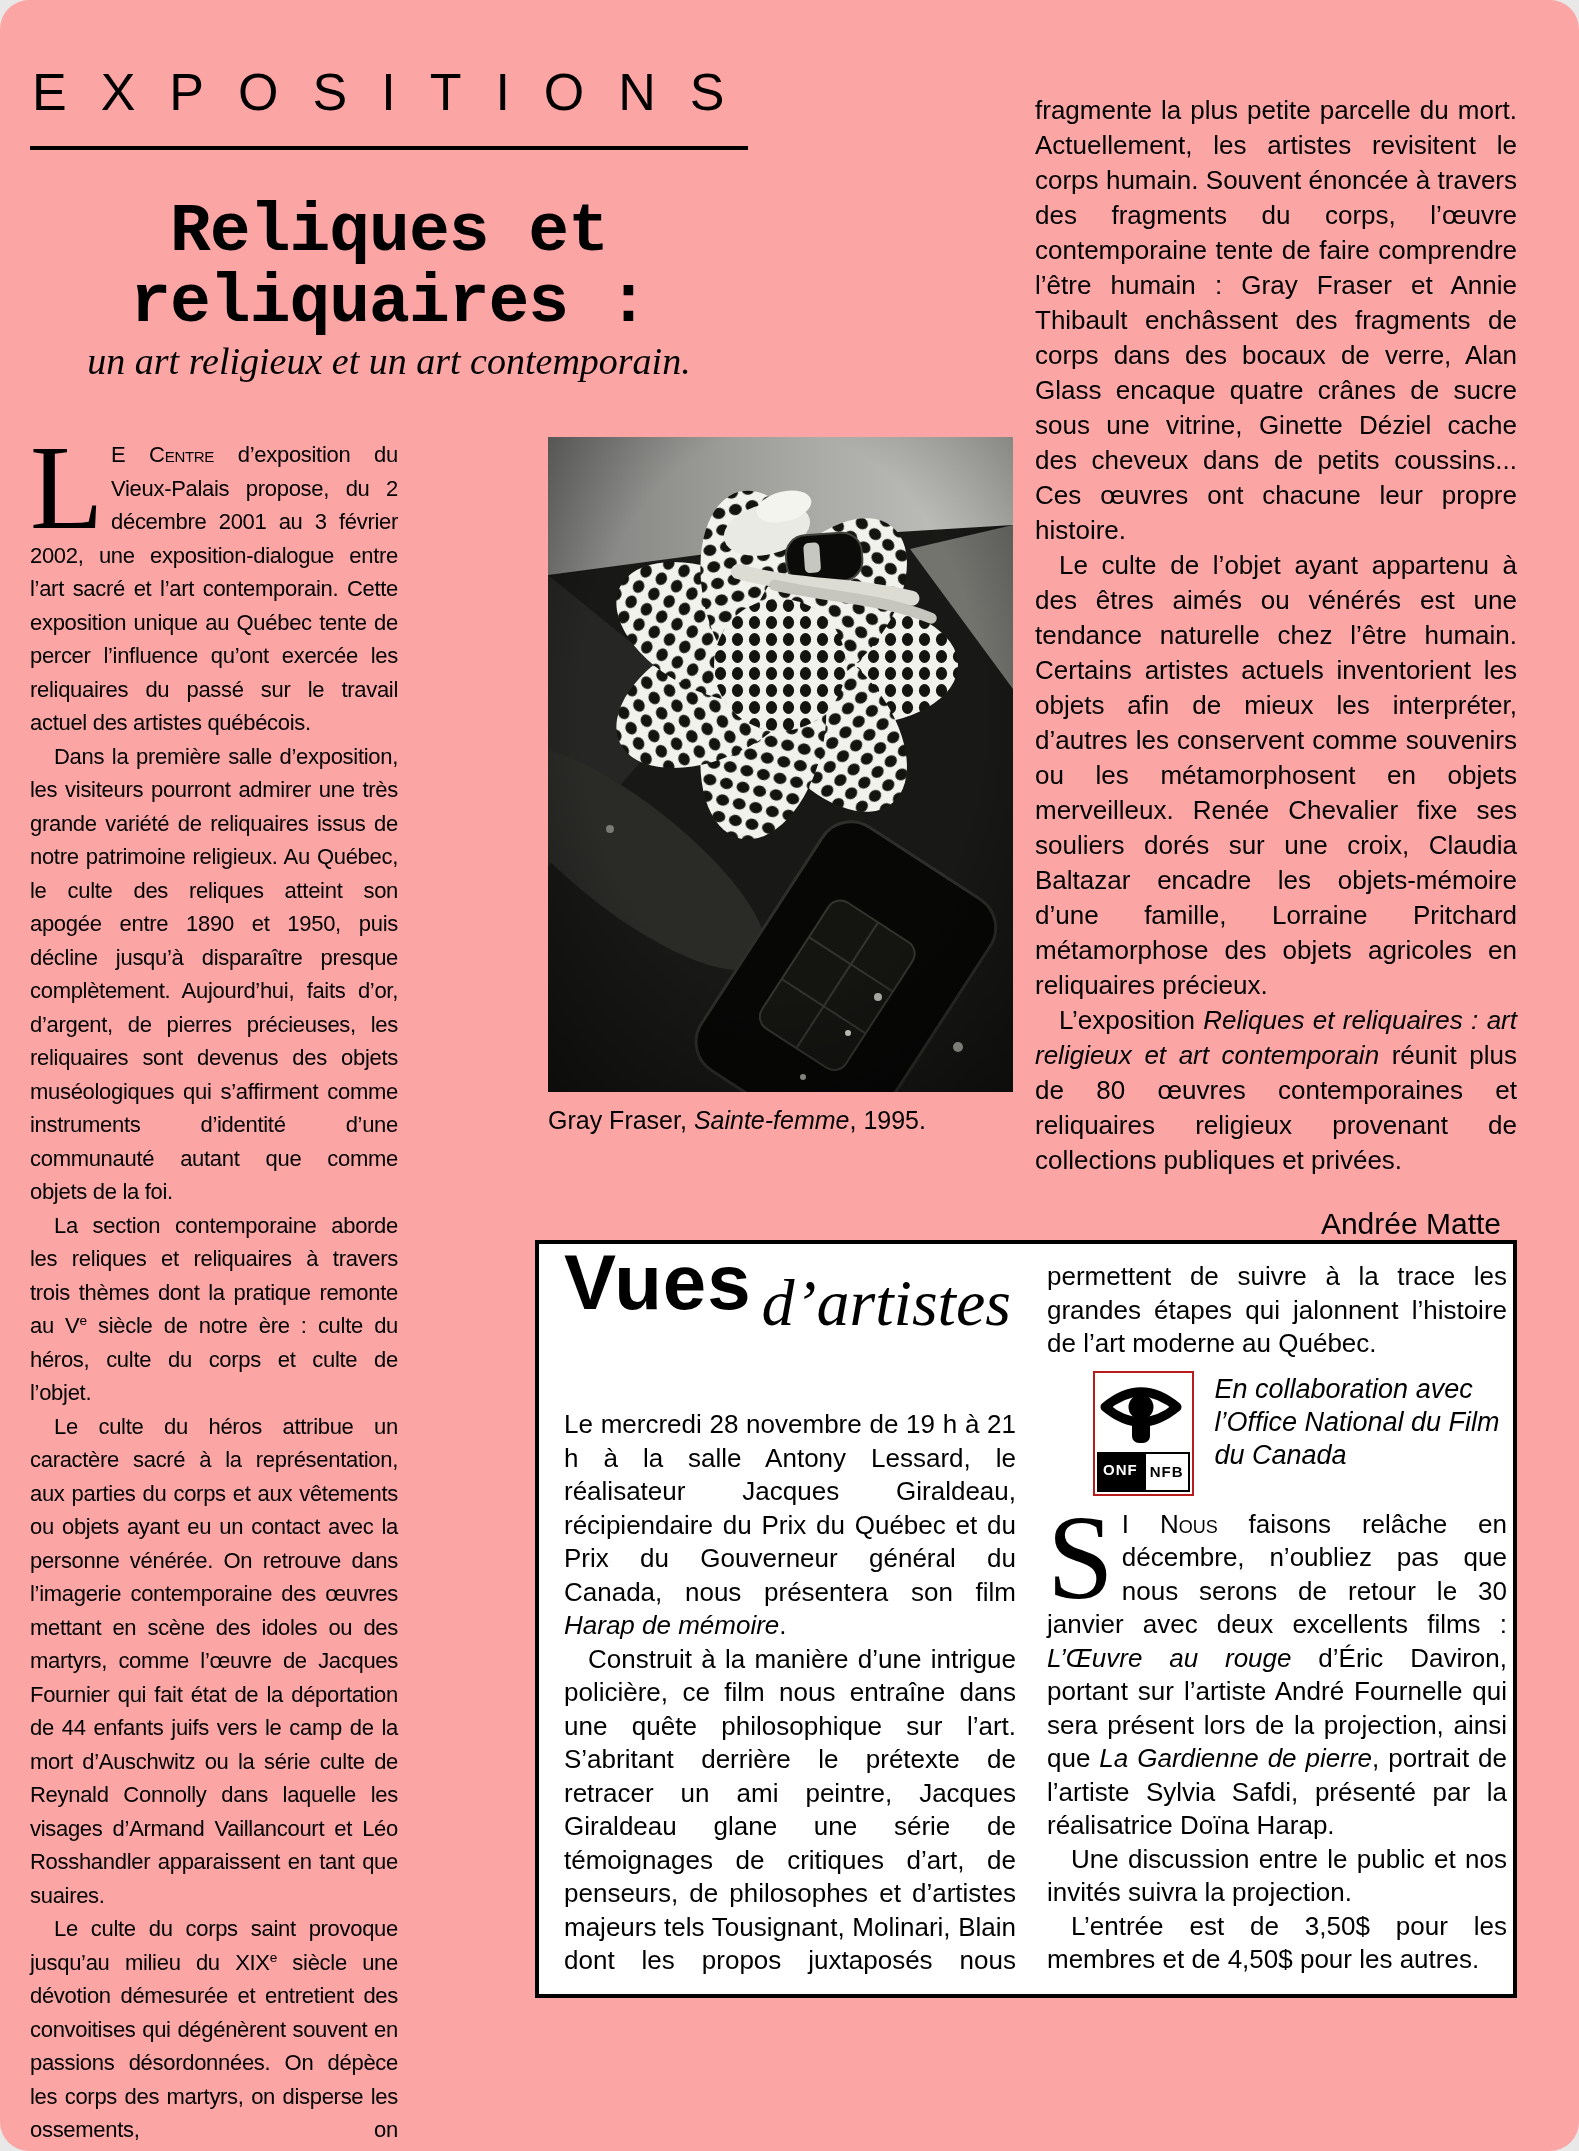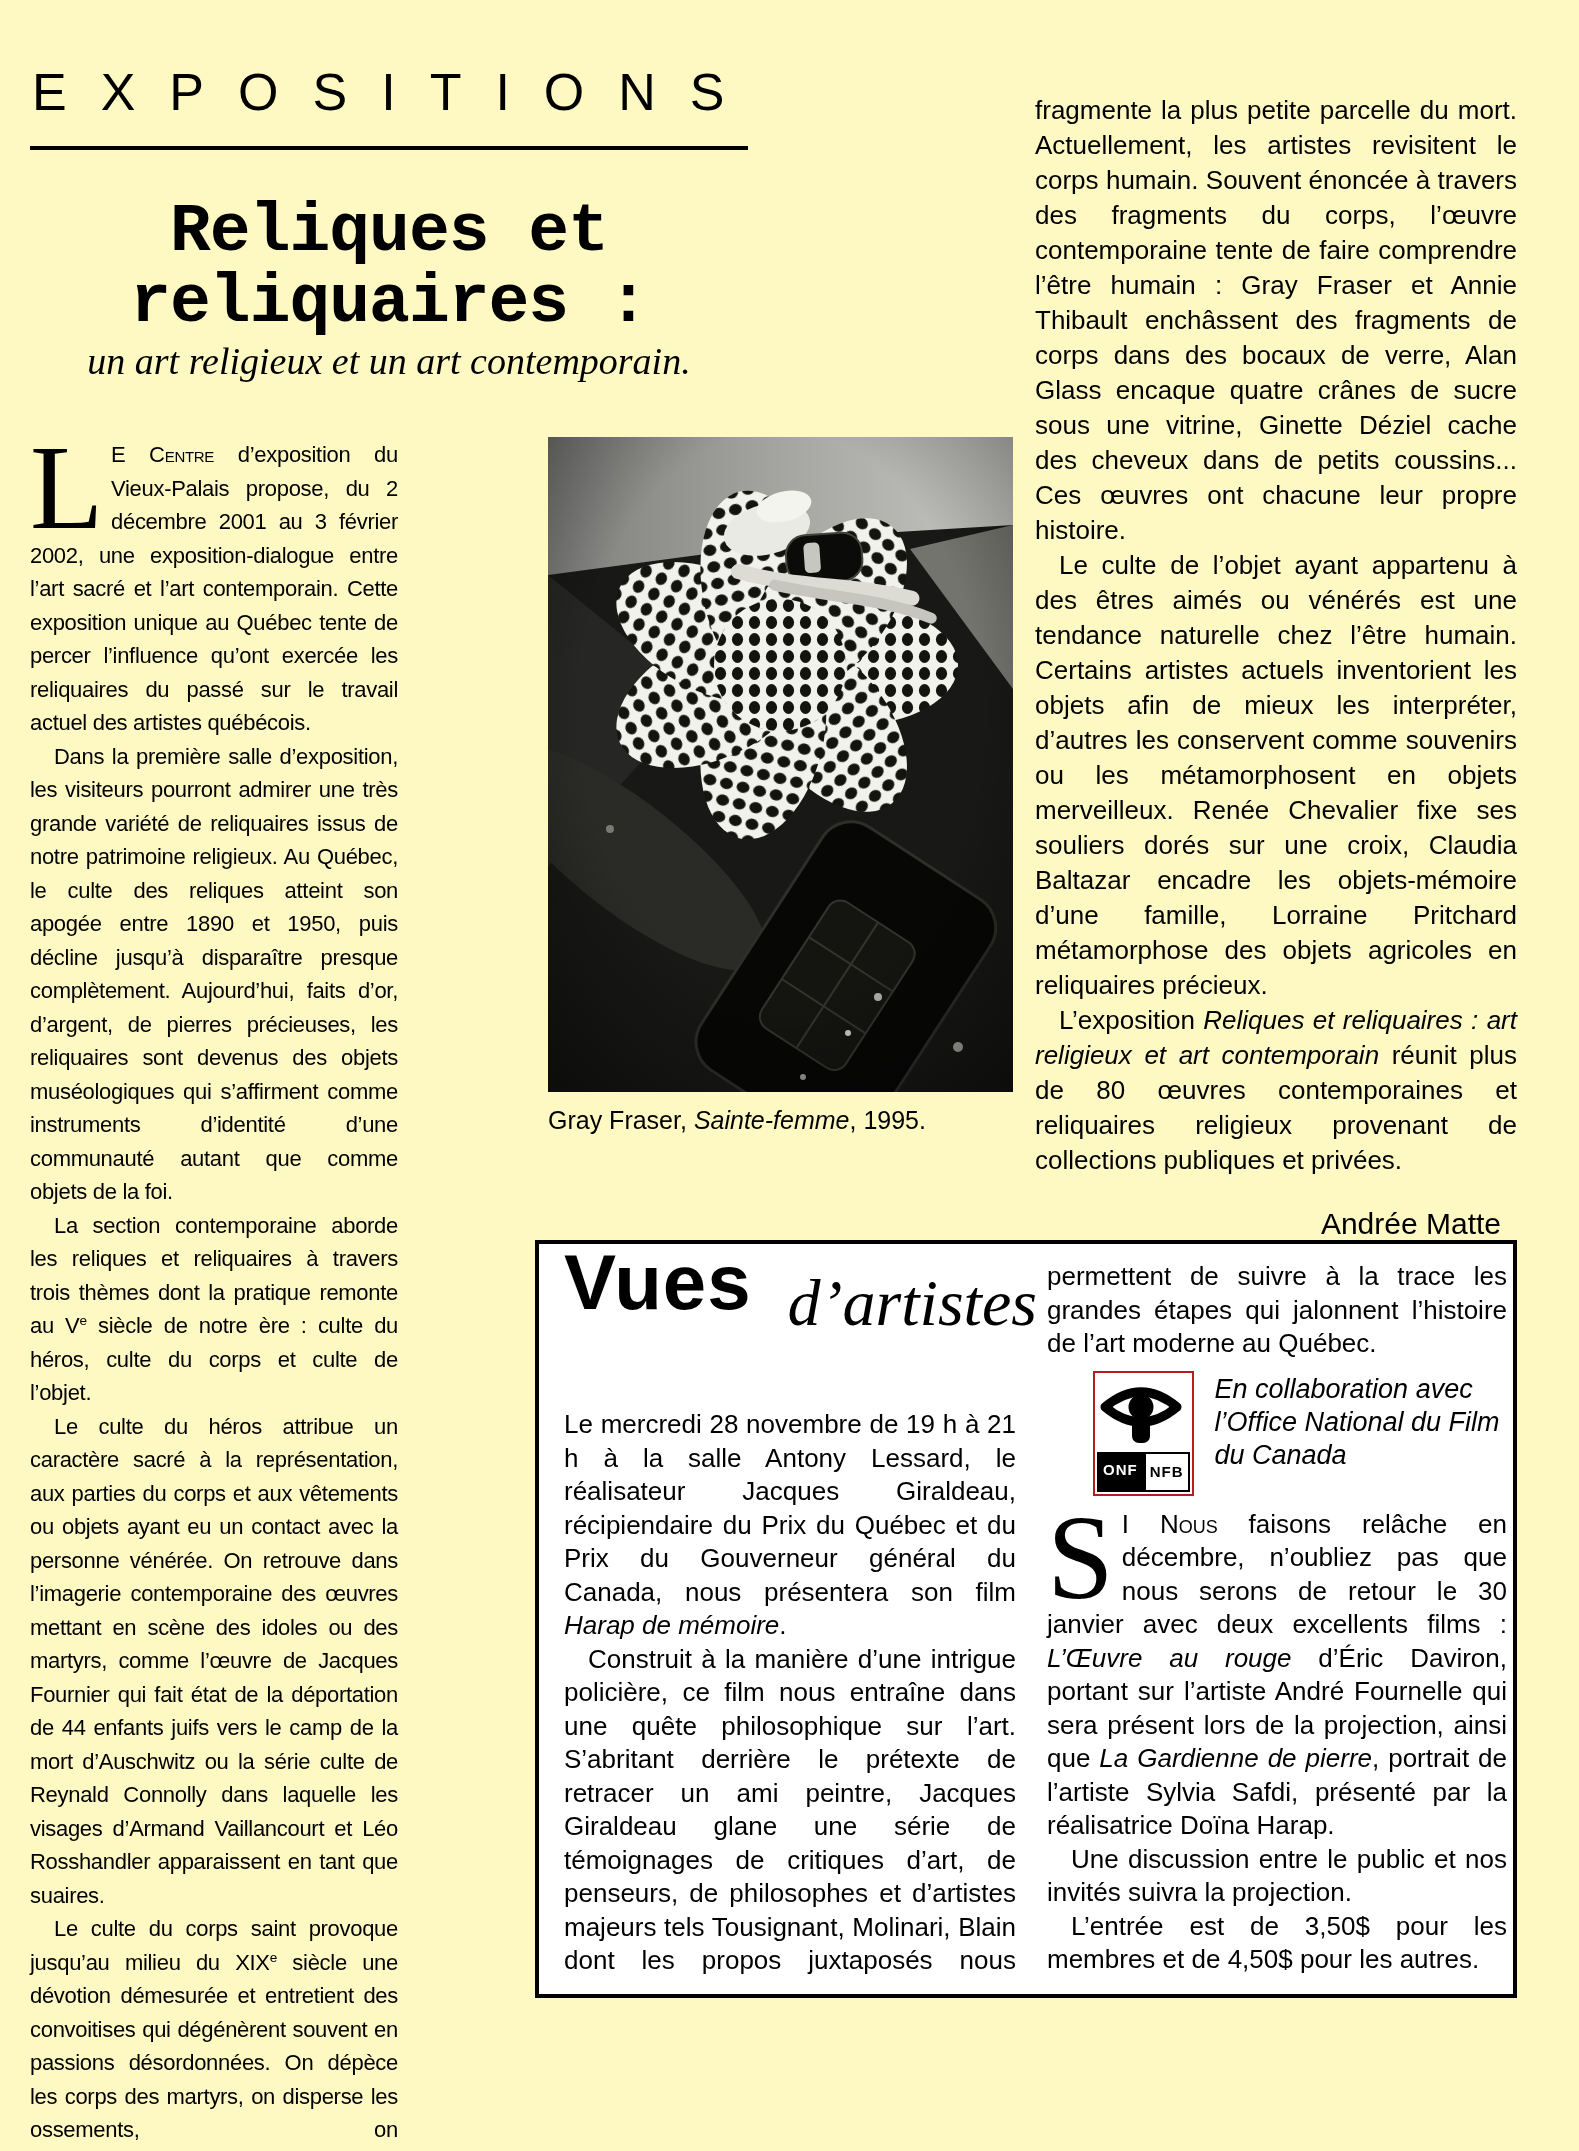--- a/index.html
+++ b/index.html
@@ -1,20 +1,21 @@
 <!DOCTYPE html>
 <html><head>
 <meta charset="utf-8">
 <style>
   * { margin:0; padding:0; box-sizing:border-box; }
   html,body { background:#e8e8e8; }
   .page {
     position:relative; width:1579px; height:2151px;
-    background:#fef9c3; overflow:hidden; color:#000;
+    background:#fca5a5; overflow:hidden; color:#000;
     font-family:"Liberation Sans", sans-serif;
+    border-radius:29px;
   }
   
   .masthead {
     position:absolute; left:32px; top:62px;
     font-size:52px; letter-spacing:34px; white-space:nowrap;
     font-family:"Liberation Sans", sans-serif; font-weight:400;
   }
   .masthead-rule { position:absolute; left:30px; top:146px; width:718px; height:4px; background:#000; }
   
   .headline { position:absolute; left:30px; top:196px; width:718px; text-align:center; }
@@ -51,21 +52,21 @@
   }
   .box-left  { position:absolute; left:25px;  top:16px; width:452px; font-size:26px; line-height:33.5px; }
   .box-right { position:absolute; left:508px; top:16px; width:460px; font-size:26px; line-height:33.5px; }
   .box-heading { height:130px; white-space:nowrap; margin-top:6px; }
   .box-heading .vues {
     font-family:"Liberation Sans", sans-serif; font-weight:700;
     font-size:78px; letter-spacing:1px;
   }
   .box-heading .dartistes {
     font-family:"Liberation Serif", serif; font-style:italic; font-weight:400;
-    font-size:66px; margin-left:36px; position:relative; top:16px;
+    font-size:66px; margin-left:10px; position:relative; top:16px;
   }
   .box-left .paras { margin-top:12px; }
   
   .collab-row { display:flex; gap:14px; margin:10px 0 12px 46px; align-items:flex-start; }
   .nfb-logo { border:2px solid #b91c1c; background:#fff; padding:2px; flex:0 0 auto; }
   .nfb-caption { display:flex; margin-top:1px; }
   .nfb-caption .onf { background:#000; color:#fff; font-weight:700; font-size:15px; padding:1px 6px; letter-spacing:1px; }
   .nfb-caption .nfb { background:#fff; color:#000; font-weight:700; font-size:15px; padding:1px 4px; border:2px solid #000; letter-spacing:1px; }
   .collab-text { font-style:italic; font-size:27px; line-height:33px; padding-top:2px;margin-left:7px; }
 </style>

